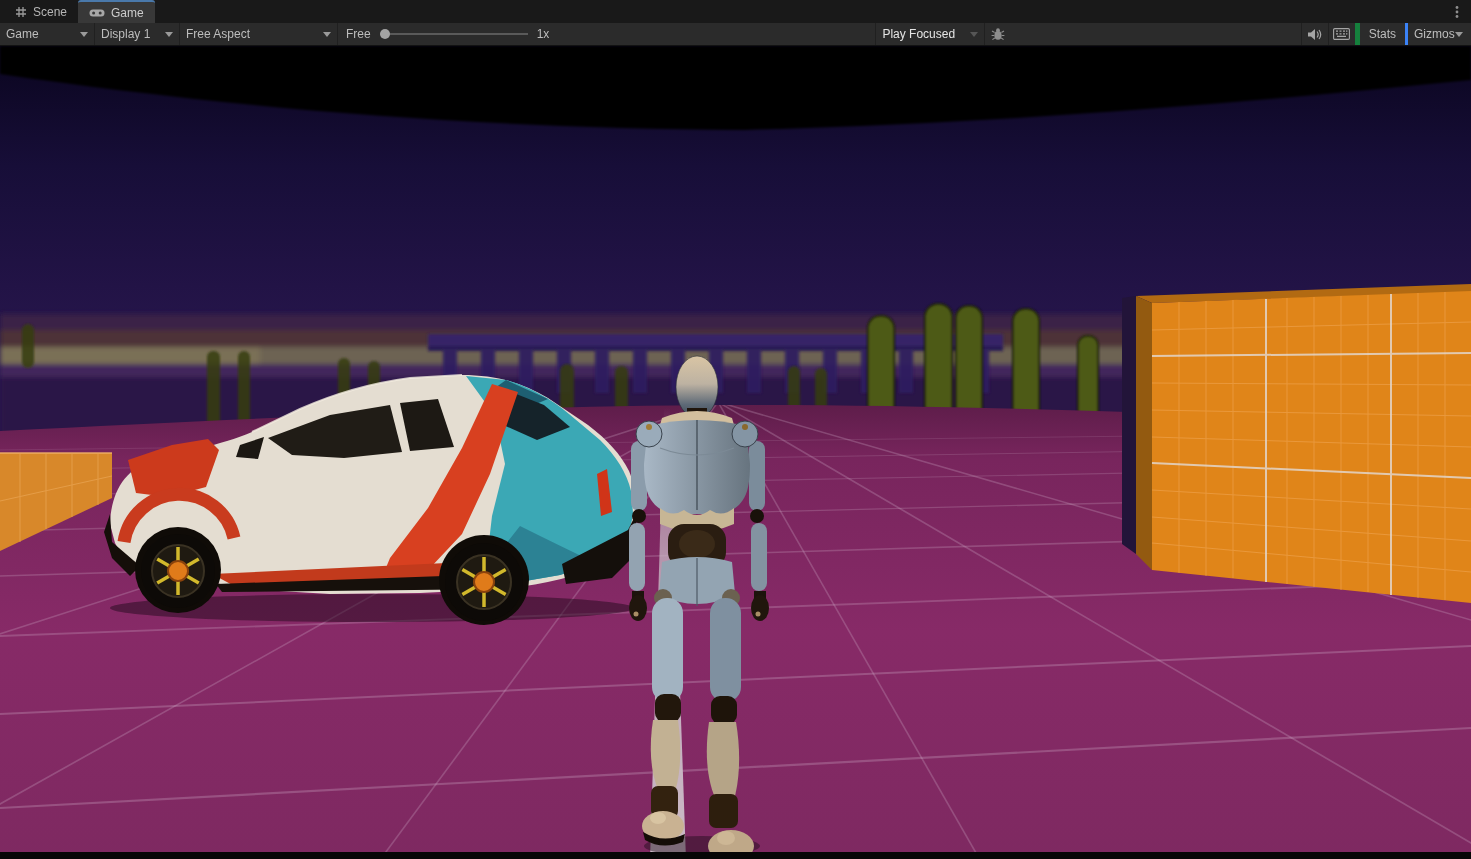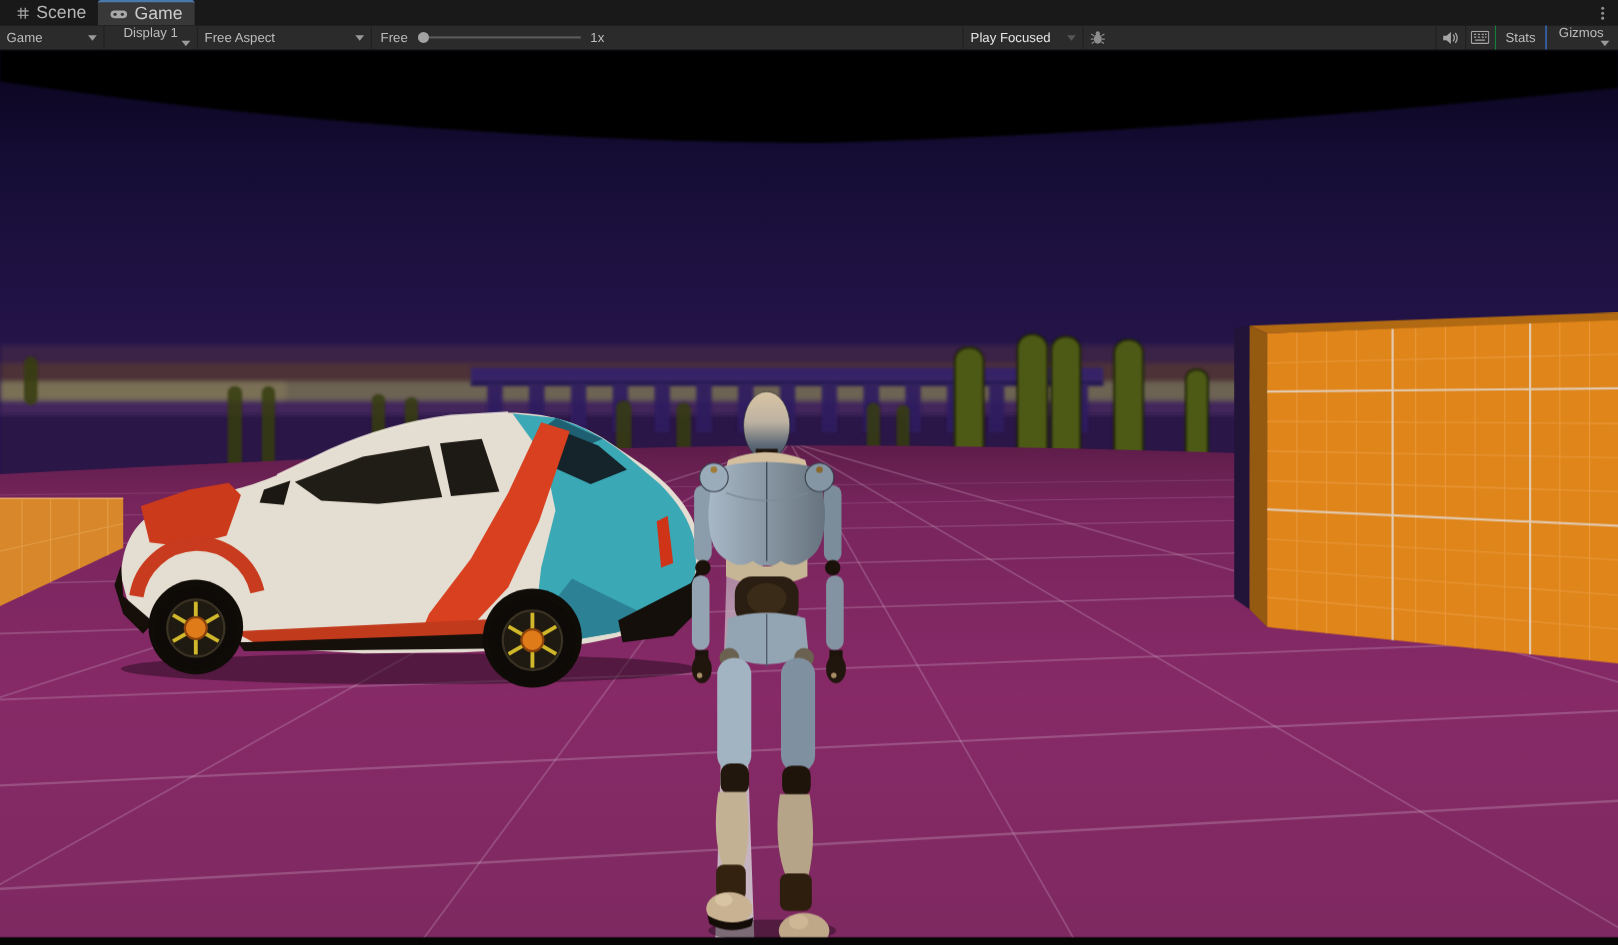--- a/index.html
+++ b/index.html
@@ -1,45 +1,45 @@
 <!DOCTYPE html>
 <html><head>
 <meta charset="utf-8">
 <style>
   html,body{margin:0;padding:0;background:#000;}
   body{font-family:"Liberation Sans",sans-serif;}
   .window{position:relative;width:1471px;height:859px;background:#0d0d0d;overflow:hidden;}
 
   
   .tabbar{height:23px;background:#191919;display:flex;align-items:stretch;position:relative;}
-  .tab{display:flex;align-items:center;gap:6px;padding:0 11px;font-size:16px;color:#b6b6b6;cursor:pointer;}
+  .tab{display:flex;align-items:center;gap:6px;padding:0 11px;font-size:12px;color:#b6b6b6;cursor:pointer;}
   .tab .ticon{display:flex;align-items:center;}
   .tab.active{background:#383838;color:#cdcdcd;border-top:2px solid #4a79ab;border-radius:3px 3px 0 0;}
   .tab.inactive{margin-left:4px;}
   .kebab{position:absolute;right:6px;top:4px;width:16px;height:16px;display:flex;align-items:center;justify-content:center;cursor:pointer;}
 
   
   .toolbar{height:22px;background:#2b2b2b;border-bottom:1px solid #121212;display:flex;align-items:center;font-size:12px;color:#bdbdbd;}
   .dd{display:flex;align-items:center;height:22px;padding:0 6px;border-right:1px solid #202020;cursor:pointer;box-sizing:border-box;}
   .dd .lbl{white-space:nowrap;}
   .arrow{width:0;height:0;border-left:4px solid transparent;border-right:4px solid transparent;border-top:5px solid #9a9a9a;margin-left:auto;}
   .dd.game-dd{width:95px;}
-  .dd.display-dd{width:85px;flex-direction:column;}
+  .dd.display-dd{width:85px;}
   .dd.aspect-dd{width:158px;}
   .scale-group{display:flex;align-items:center;padding:0 8px;gap:9px;}
   .slider{position:relative;width:148px;height:22px;display:flex;align-items:center;cursor:pointer;}
   .slider .track{width:100%;height:2px;background:#5a5a5a;}
   .slider .knob{position:absolute;left:0;top:6px;width:10px;height:10px;border-radius:50%;background:#a3a3a3;}
   .spacer-fixed{width:318px;}
   .flex-spacer{flex:1;}
   .dd.disabled{color:#e5e5e5;border-left:1px solid #202020;width:110px;cursor:default;}
   .dd.disabled .arrow{border-top-color:#565656;}
   .icon-btn{width:26px;height:22px;display:flex;align-items:center;justify-content:center;cursor:pointer;}
-  .txt-btn{height:22px;display:flex;align-items:center;padding:0 9px;cursor:pointer;border-left:1px solid #15803d;}
-  .dd.gizmos-dd{width:66px;border-left:1px solid #3b82f6;border-right:none;padding-right:8px;flex-direction:column;}
+  .txt-btn{height:22px;display:flex;align-items:center;padding:0 9px;cursor:pointer;border-left:5px solid #15803d;}
+  .dd.gizmos-dd{width:66px;border-left:3px solid #3b82f6;border-right:none;padding-right:8px;}
   .rgroup{display:flex;align-items:center;}
   .rgroup .icon-btn{border-left:1px solid #202020;}
 
   
   .viewport{position:relative;width:1471px;height:814px;background:#000;}
   .viewport svg{position:absolute;left:0;top:0;display:block;}
 </style>
 </head>
 <body>
 

